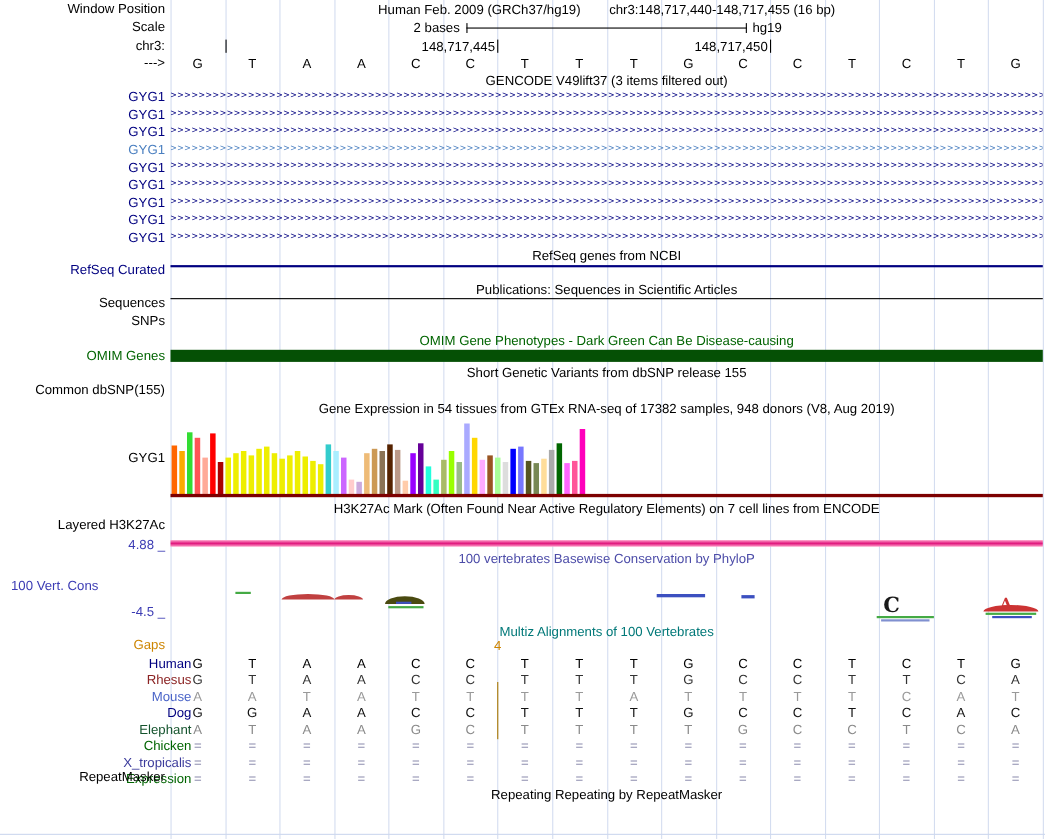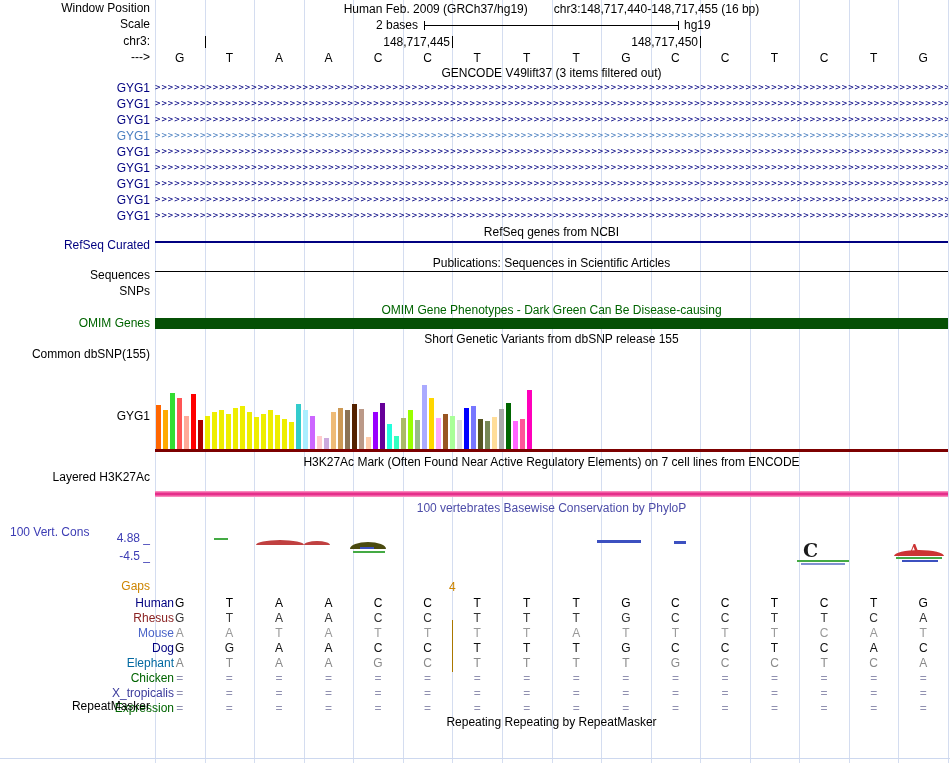--- a/index.html
+++ b/index.html
@@ -139,20 +139,21 @@
   <div class="lbl" style="top:269px">Sequences</div>
   <div class="lbl" style="top:285px">SNPs</div>
 
   <div class="ctitle" style="top: 304px; color: rgb(0, 100, 0);">OMIM Gene Phenotypes - Dark Green Can Be Disease-causing</div>
   <div class="hline" style="top: 318px; height: 11px; background: rgb(5, 80, 5);"></div>
   <div class="lbl" style="top: 317px; color: rgb(0, 100, 0);">OMIM Genes</div>
 
   <div class="ctitle" style="top:333px">Short Genetic Variants from dbSNP release 155</div>
   <div class="lbl" style="top:348px">Common dbSNP(155)</div>
 
+  <div class="ctitle" style="top:365px">Gene Expression in 54 tissues from GTEx RNA-seq of 17382 samples, 948 donors (V8, Aug 2019)</div>
   <div class="lbl" style="top:410px">GYG1</div>
   <div id="gtex-bars">
       <div class="gtex-bar" style="left: 0px; height: 45px; background: rgb(255, 102, 0);"></div>
       <div class="gtex-bar" style="left: 7px; height: 40px; background: rgb(255, 170, 0);"></div>
       <div class="gtex-bar" style="left: 14px; height: 57px; background: rgb(51, 221, 51);"></div>
       <div class="gtex-bar" style="left: 21px; height: 52px; background: rgb(255, 85, 85);"></div>
       <div class="gtex-bar" style="left: 28px; height: 34px; background: rgb(255, 170, 153);"></div>
       <div class="gtex-bar" style="left: 35px; height: 56px; background: rgb(255, 0, 0);"></div>
       <div class="gtex-bar" style="left: 42px; height: 30px; background: rgb(170, 0, 0);"></div>
       <div class="gtex-bar" style="left: 49px; height: 34px; background: rgb(238, 238, 0);"></div>
@@ -203,41 +204,42 @@
       <div class="gtex-bar" style="left: 364px; height: 31px; background: rgb(255, 85, 153);"></div>
       <div class="gtex-bar" style="left: 371px; height: 60px; background: rgb(255, 0, 187);"></div>
     </div>
   <div class="hline" style="top: 449px; height: 3px; background: rgb(125, 0, 0);"></div>
 
   <div class="ctitle" style="top:456px">H3K27Ac Mark (Often Found Near Active Regulatory Elements) on 7 cell lines from ENCODE</div>
   <div class="lbl" style="top:471px">Layered H3K27Ac</div>
   <div class="hline" style="top: 491px; height: 6px; background: linear-gradient(rgb(255, 158, 200), rgb(224, 24, 126), rgb(255, 158, 200));"></div>
 
   <div class="ctitle" style="top: 502px; color: rgb(76, 76, 168);">100 vertebrates Basewise Conservation by PhyloP</div>
-  <div class="lbl" style="top: 532px; color: rgb(60, 60, 180);">4.88 _</div>
+  <div class="lbl" style="top: 489px; color: rgb(60, 60, 180);">4.88 _</div>
   <div class="lbl lbl-left" style="top: 526px; color: rgb(60, 60, 180);">100 Vert. Cons</div>
   <div class="lbl" style="top: 550px; color: rgb(60, 60, 180);">-4.5 _</div>
   <div>
       <div class="cons-bar" style="left: 214px; top: 538px; width: 14px; height: 2px; background: rgb(68, 170, 68);"></div>
       <div class="cons-arc" style="left: 256px; top: 540px; width: 48px; height: 5px; background: rgb(192, 64, 64);"></div>
       <div class="cons-arc" style="left: 304px; top: 541px; width: 26px; height: 4px; background: rgb(192, 64, 64);"></div>
       <div class="cons-arc" style="left: 350px; top: 542px; width: 36px; height: 7px; background: rgb(74, 74, 16);"></div>
       <div class="cons-bar" style="left: 353px; top: 551px; width: 32px; height: 2px; background: rgb(68, 170, 68);"></div>
       <div class="cons-bar" style="left: 360px; top: 547px; width: 14px; height: 2px; background: rgb(60, 80, 192);"></div>
       <div class="cons-bar" style="left: 597px; top: 540px; width: 44px; height: 3px; background: rgb(60, 80, 192);"></div>
       <div class="cons-bar" style="left: 674px; top: 541px; width: 12px; height: 3px; background: rgb(60, 80, 192);"></div>
       <span class="cons-glyph" style="left: 803px; top: 541px; font-size: 19px; color: rgb(26, 26, 26);">C</span>
       <div class="cons-bar" style="left: 797px; top: 560px; width: 52px; height: 2px; background: rgb(68, 170, 68);"></div>
       <div class="cons-bar" style="left: 801px; top: 563px; width: 44px; height: 2px; background: rgb(128, 144, 208);"></div>
       <span class="cons-glyph" style="left: 909px; top: 543px; font-size: 14px; color: rgb(204, 51, 51);">A</span>
       <div class="cons-arc" style="left: 894px; top: 550px; width: 50px; height: 6px; background: rgb(204, 51, 51);"></div>
       <div class="cons-bar" style="left: 896px; top: 557px; width: 46px; height: 2px; background: rgb(68, 170, 68);"></div>
       <div class="cons-bar" style="left: 902px; top: 560px; width: 36px; height: 2px; background: rgb(60, 80, 192);"></div>
     </div>
 
+  <div class="ctitle" style="top: 568px; color: rgb(0, 120, 120);">Multiz Alignments of 100 Vertebrates</div>
   <div class="lbl" style="top: 580px; color: rgb(205, 133, 0);">Gaps</div>
   <span class="abs" style="top: 580px; width: 12px; text-align: center; color: rgb(205, 133, 0); left: 446.375px;">4</span>
   <div class="abs" style="top: 620px; width: 1px; height: 52px; left: 452.375px; background: rgb(170, 119, 0);"></div>
   <div>
       <div class="mz-row" style="top: 596px;">
         <div class="lbl mz-lbl" style="color: rgb(0, 0, 128);">Human</div>
         <span class="mz-letter" style="left: 155px; width: 49.5625px; color: rgb(0, 0, 0);">G</span>
         <span class="mz-letter" style="left: 204.562px; width: 49.5625px; color: rgb(0, 0, 0);">T</span>
         <span class="mz-letter" style="left: 254.125px; width: 49.5625px; color: rgb(0, 0, 0);">A</span>
         <span class="mz-letter" style="left: 303.688px; width: 49.5625px; color: rgb(0, 0, 0);">A</span>
@@ -305,21 +307,21 @@
         <span class="mz-letter" style="left: 551.5px; width: 49.5625px; color: rgb(17, 17, 17);">T</span>
         <span class="mz-letter" style="left: 601.062px; width: 49.5625px; color: rgb(17, 17, 17);">G</span>
         <span class="mz-letter" style="left: 650.625px; width: 49.5625px; color: rgb(17, 17, 17);">C</span>
         <span class="mz-letter" style="left: 700.188px; width: 49.5625px; color: rgb(17, 17, 17);">C</span>
         <span class="mz-letter" style="left: 749.75px; width: 49.5625px; color: rgb(17, 17, 17);">T</span>
         <span class="mz-letter" style="left: 799.312px; width: 49.5625px; color: rgb(17, 17, 17);">C</span>
         <span class="mz-letter" style="left: 848.875px; width: 49.5625px; color: rgb(17, 17, 17);">A</span>
         <span class="mz-letter" style="left: 898.438px; width: 49.5625px; color: rgb(17, 17, 17);">C</span>
       </div>
       <div class="mz-row" style="top: 656px;">
-        <div class="lbl mz-lbl" style="color: #0369a1;">Elephant</div>
+        <div class="lbl mz-lbl" style="color: #14532d;">Elephant</div>
         <span class="mz-letter" style="left: 155px; width: 49.5625px; color: rgb(138, 138, 138);">A</span>
         <span class="mz-letter" style="left: 204.562px; width: 49.5625px; color: rgb(138, 138, 138);">T</span>
         <span class="mz-letter" style="left: 254.125px; width: 49.5625px; color: rgb(138, 138, 138);">A</span>
         <span class="mz-letter" style="left: 303.688px; width: 49.5625px; color: rgb(138, 138, 138);">A</span>
         <span class="mz-letter" style="left: 353.25px; width: 49.5625px; color: rgb(138, 138, 138);">G</span>
         <span class="mz-letter" style="left: 402.812px; width: 49.5625px; color: rgb(138, 138, 138);">C</span>
         <span class="mz-letter" style="left: 452.375px; width: 49.5625px; color: rgb(138, 138, 138);">T</span>
         <span class="mz-letter" style="left: 501.938px; width: 49.5625px; color: rgb(138, 138, 138);">T</span>
         <span class="mz-letter" style="left: 551.5px; width: 49.5625px; color: rgb(138, 138, 138);">T</span>
         <span class="mz-letter" style="left: 601.062px; width: 49.5625px; color: rgb(138, 138, 138);">T</span>

